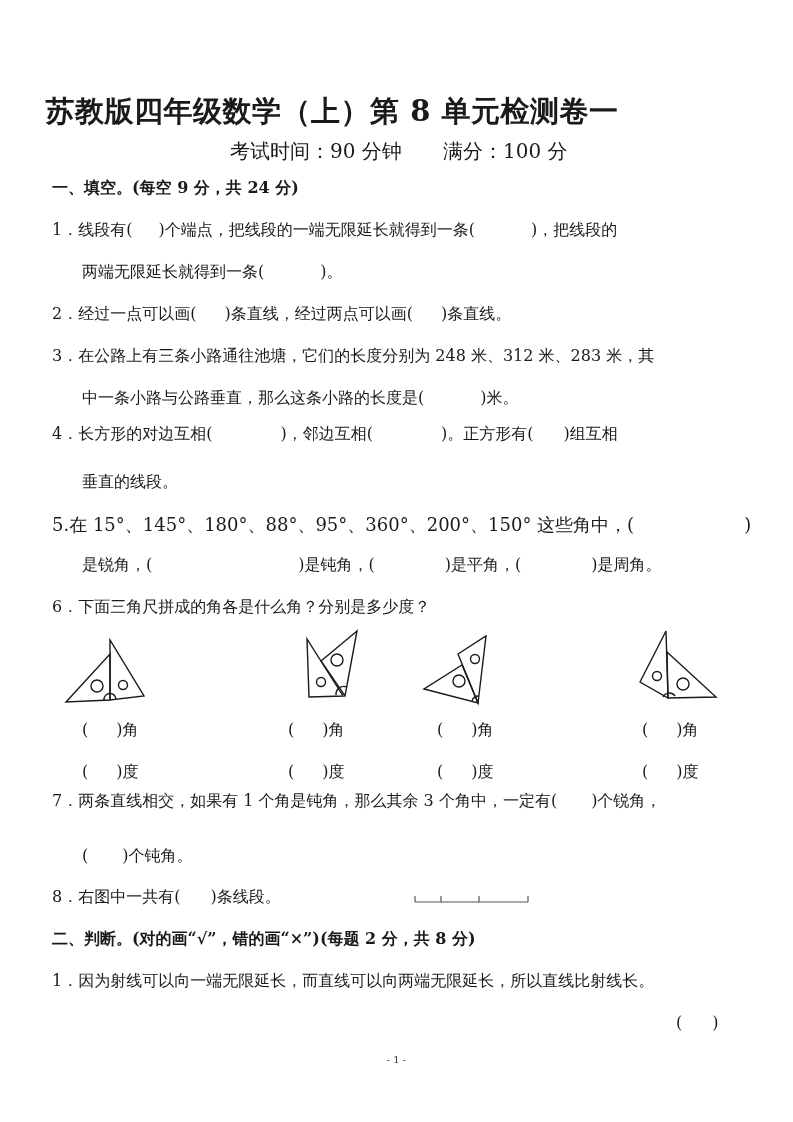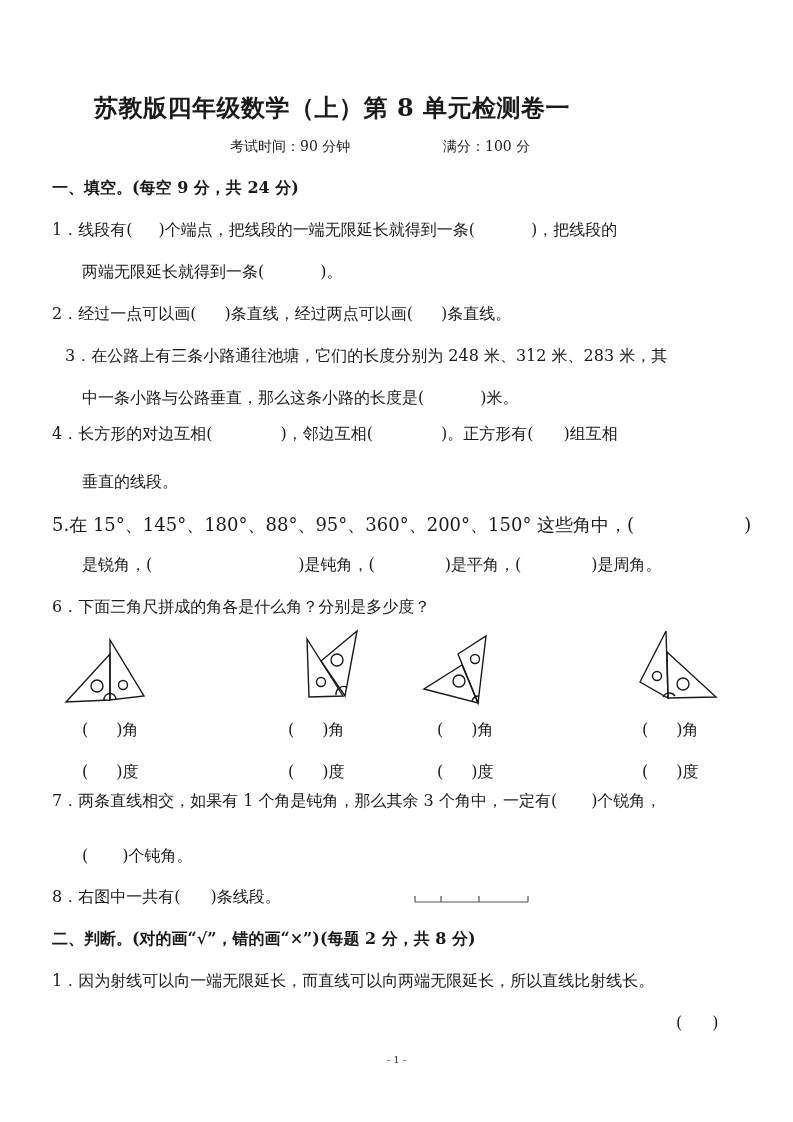--- a/index.html
+++ b/index.html
@@ -1,20 +1,20 @@
 <!DOCTYPE html>
 <html><head>
 <meta charset="utf-8">
 <style>
   html, body { margin: 0; padding: 0; background: #ffffff; }
   body { width: 793px; height: 1122px; position: relative; overflow: hidden;
          font-family: "DejaVu Serif", "Liberation Serif", serif; color: #1a1a1a; }
   .abs { position: absolute; white-space: nowrap; }
-  .title { top: 92px; left: 0; width: 664px; text-align: center; font-size: 24px; font-weight: bold; letter-spacing: 0.5px; }
-  .sub { top: 138px; font-size: 14px; }
+  .title { top: 92px; left: 0; width: 664px; text-align: center; font-size: 29px; font-weight: bold; letter-spacing: 0.5px; }
+  .sub { top: 138px; font-size: 20px; }
   .sec { font-size: 16px; font-weight: bold; left: 52px; }
   .line { font-size: 16px; left: 52px; }
   .ind { left: 82px; }
   .sp { display: inline-block; }
   .fig { position: absolute; }
   .pn { font-size: 10px; top: 1054px; left: 0; width: 793px; text-align: center; color: #333; }
 </style>
 </head>
 <body>
 
@@ -28,21 +28,21 @@
   <span>1．线段有(</span><span class="sp" style="width:26px"></span><span>)个端点，把线段的一端无限延长就得到一条(</span><span class="sp" style="width:56px"></span><span>)，把线段的</span>
 </div>
 <div class="abs line ind" style="top:262px;">
   <span>两端无限延长就得到一条(</span><span class="sp" style="width:56px"></span><span>)。</span>
 </div>
 
 <div class="abs line" style="top:304px;">
   <span>2．经过一点可以画(</span><span class="sp" style="width:28px"></span><span>)条直线，经过两点可以画(</span><span class="sp" style="width:28px"></span><span>)条直线。</span>
 </div>
 
-<div class="abs line" style="top:346px;margin-left:13px;">3．在公路上有三条小路通往池塘，它们的长度分别为 248 米、312 米、283 米，其</div>
+<div class="abs line" style="top:346px;">3．在公路上有三条小路通往池塘，它们的长度分别为 248 米、312 米、283 米，其</div>
 <div class="abs line ind" style="top:388px;">
   <span>中一条小路与公路垂直，那么这条小路的长度是(</span><span class="sp" style="width:56px"></span><span>)米。</span>
 </div>
 
 <div class="abs line" style="top:424px;">
   <span>4．长方形的对边互相(</span><span class="sp" style="width:68px"></span><span>)，邻边互相(</span><span class="sp" style="width:68px"></span><span>)。正方形有(</span><span class="sp" style="width:30px"></span><span>)组互相</span>
 </div>
 <div class="abs line ind" style="top:472px;">垂直的线段。</div>
 
 <div class="abs line" style="top:513px; font-size:18px;">

